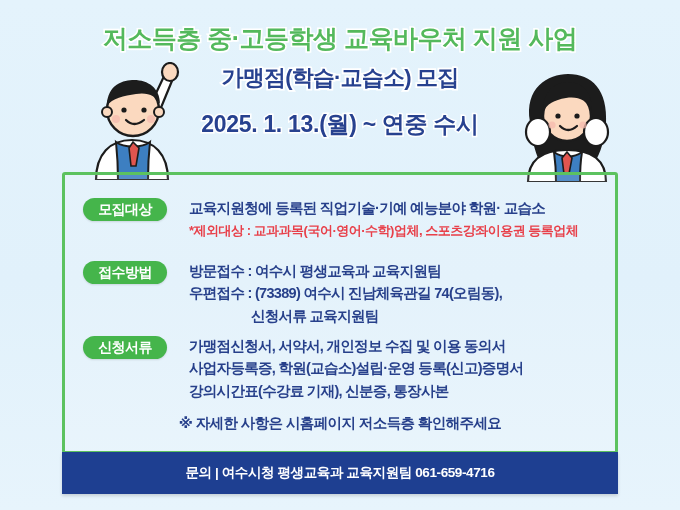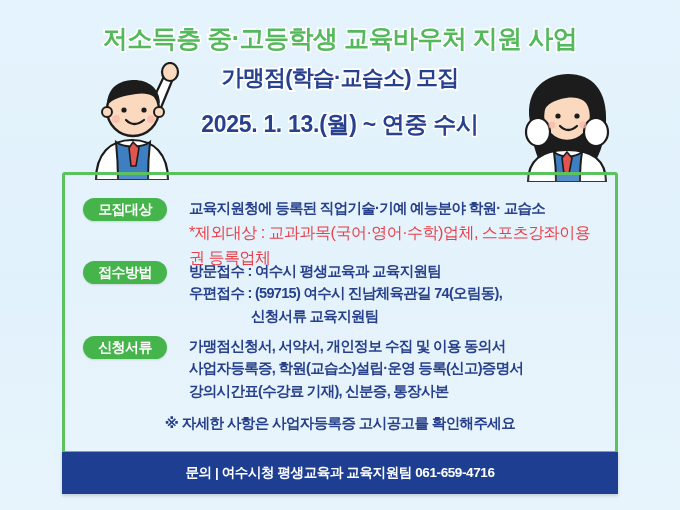--- a/index.html
+++ b/index.html
@@ -115,22 +115,22 @@
     font-weight: bold;
     letter-spacing: -0.7px;
     line-height: 1.55;
   }
   .row-body .line { white-space: nowrap; }
   .row-body .indent { padding-left: 62px; }
   .note-red {
     display: block;
     margin-top: 2px;
     color: #e8404a;
-    font-size: 16px;
-    font-weight: normal;
+    font-size: 13px;
+    font-weight: bold;
     letter-spacing: -0.5px;
   }
 
   .panel-footnote {
     position: absolute;
     left: 0; right: 0;
     bottom: 18px;
     text-align: center;
     color: #27408b;
     font-size: 14.5px;
@@ -246,35 +246,35 @@
       <div class="row-body">
         <div class="line">교육지원청에 등록된 직업기술·기예 예능분야 학원· 교습소</div>
         <span class="note-red">*제외대상 : 교과과목(국어·영어·수학)업체, 스포츠강좌이용권 등록업체</span>
       </div>
     </div>
 
     <div class="row row-2">
       <div class="pill">접수방법</div>
       <div class="row-body">
         <div class="line">방문접수 :  여수시 평생교육과 교육지원팀</div>
-        <div class="line">우편접수 :  (59715) 여수시 진남체육관길 74(오림동),</div>
+        <div class="line">우편접수 :  (73389) 여수시 진남체육관길 74(오림동),</div>
         <div class="line indent">신청서류 교육지원팀</div>
       </div>
     </div>
 
     <div class="row row-3">
       <div class="pill">신청서류</div>
       <div class="row-body">
         <div class="line">가맹점신청서, 서약서, 개인정보 수집 및  이용 동의서</div>
         <div class="line">사업자등록증, 학원(교습소)설립·운영 등록(신고)증명서</div>
         <div class="line">강의시간표(수강료 기재), 신분증, 통장사본</div>
       </div>
     </div>
 
-    <div class="panel-footnote">※ 자세한 사항은 사업자등록증 고시공고를 확인해주세요</div>
+    <div class="panel-footnote">※ 자세한 사항은 시홈페이지 저소득층 확인해주세요</div>
   </div>
 
   <div class="footer-bar">
     <span class="footer-text">문의  |  여수시청 평생교육과 교육지원팀  061-659-4716</span>
   </div>
 
 
 </div>
 
 </body></html>

